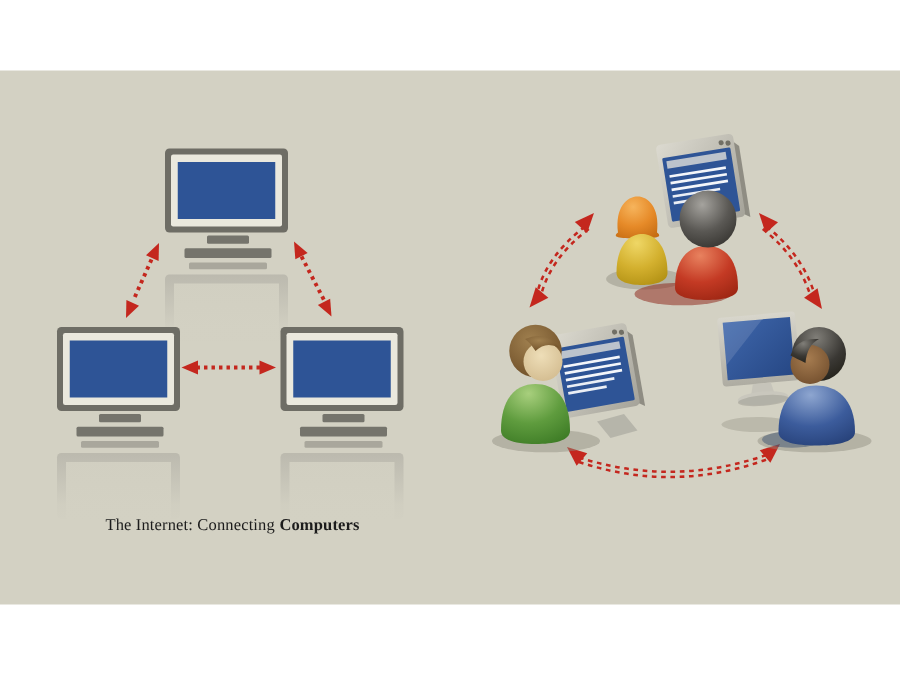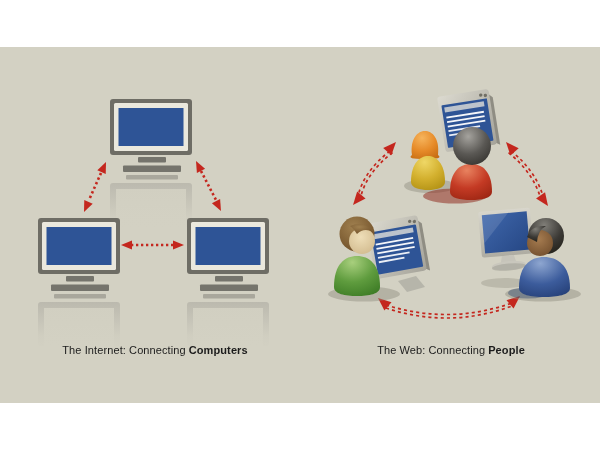--- a/index.html
+++ b/index.html
@@ -1,19 +1,19 @@
 <!DOCTYPE html>
 <html style="--canvas-bg: #ffffff; --stage-bg: #d3d1c3; --arrow-red: #c4271e; --screen-blue: #2e5496; --monitor-frame-gray: #6e6d65; --monitor-bezel: #eae8dd; --stand-gray: #75746c; --stand-light-gray: #a9a79c; --window-frame-gray: #b8b6ac; --caption-text: #1c1c1c; --person-orange-hair: #e68a28; --person-yellow-body: #d3b02e; --person-dark-gray-head: #4a4845; --person-red-body: #c43a24; --person-brown-hair: #7c5c30; --person-tan-skin: #dcc9a2; --person-green-body: #5f9c3e; --person-black-hair: #2b2926; --person-brown-skin: #8a6a4a; --person-blue-body: #3c5c9c;"><head>
 <meta charset="utf-8">
 <style>
   html,body { margin:0; padding:0; background:#ffffff; }
   .canvas {
     position:relative; width:600px; height:450px; overflow:hidden;
     background:var(--canvas-bg,#ffffff);
-    font-family:Liberation Sans, sans-serif;
+    font-family:Liberation Serif, serif;
   }
   .stage {
     position:absolute; left:0; top:47px; width:600px; height:356px;
     background:var(--stage-bg,#d3d1c3);
   }
   svg.diagram { position:absolute; left:0; top:0; display:block; }
   .caption {
     position:absolute; top:343px; font-size:11px; line-height:14px;
     color:var(--caption-text,#1c1c1c); text-align:center; letter-spacing:.1px;
     white-space:nowrap;
@@ -217,16 +217,13 @@
           <circle cx="540" cy="243" r="13" fill="url(#gBrownFace)"></circle>
           <path d="M527,237 Q531,225 546,226 Q538,230 537,242 Q531,239 527,237 Z" fill="url(#gBlackHair)"></path>
         </g>
       </g>
     </g>
   </svg>
 
   <div class="caption caption-left">
     <span>The Internet: Connecting</span><span class="bold">Computers</span>
   </div>
-  <div class="caption caption-right">
-    <span>The Web: Connecting</span><span class="bold">People</span>
-  </div>
 </div>
 
 </body></html>

